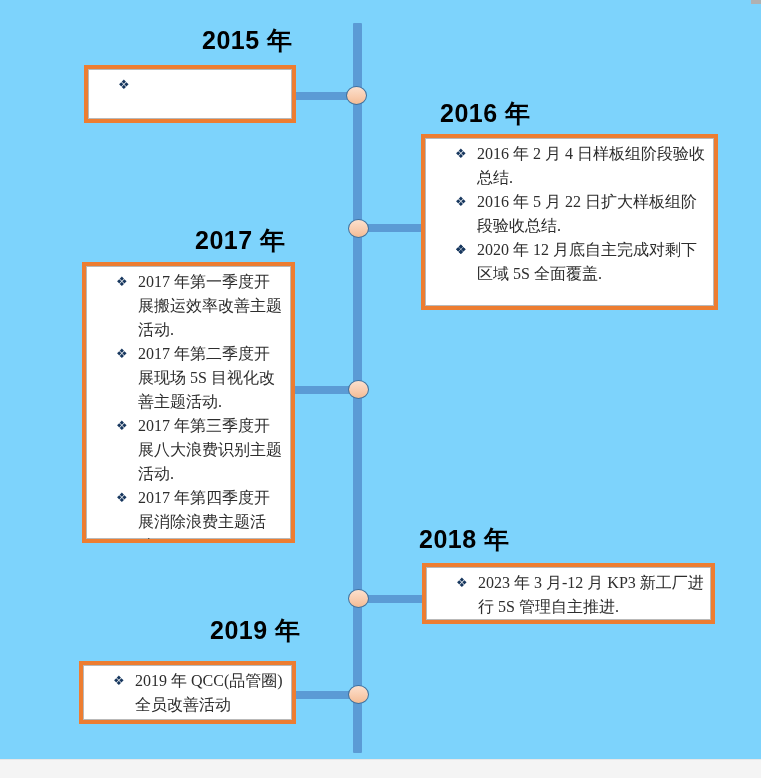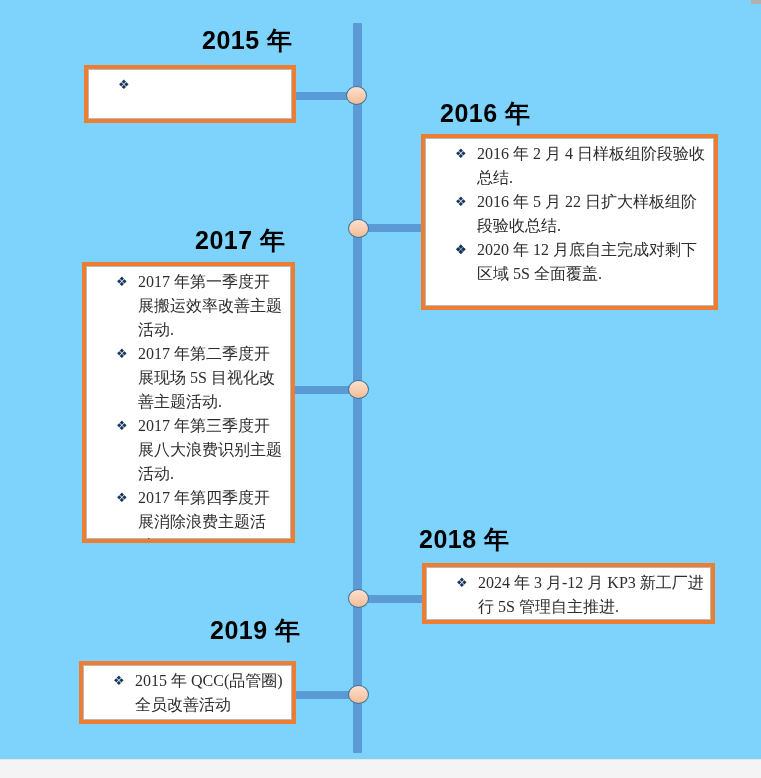--- a/index.html
+++ b/index.html
@@ -146,33 +146,33 @@
     </ul>
   </div>
 
   <div class="year year-2018">2018 年</div>
   <div class="connector conn-2018"></div>
   <div class="node node-2018"></div>
   <div class="box box-2018">
     <ul>
       <li>
         <span class="bullet">❖</span>
-        <span>2024 年 3 月-12 月 KP3 新工厂进行 5S 管理自主推进.</span>
+        <span>2023 年 3 月-12 月 KP3 新工厂进行 5S 管理自主推进.</span>
       </li>
     </ul>
   </div>
 
   <div class="year year-2019">2019 年</div>
   <div class="connector conn-2019"></div>
   <div class="node node-2019"></div>
   <div class="box box-2019">
     <ul>
       <li>
         <span class="bullet">❖</span>
-        <span>2015 年 QCC(品管圈)全员改善活动</span>
+        <span>2019 年 QCC(品管圈)全员改善活动</span>
       </li>
     </ul>
   </div>
 
   <div class="footer-strip"></div>
   <div class="corner-fragment"></div>
 
 </div>
 
 </body></html>

